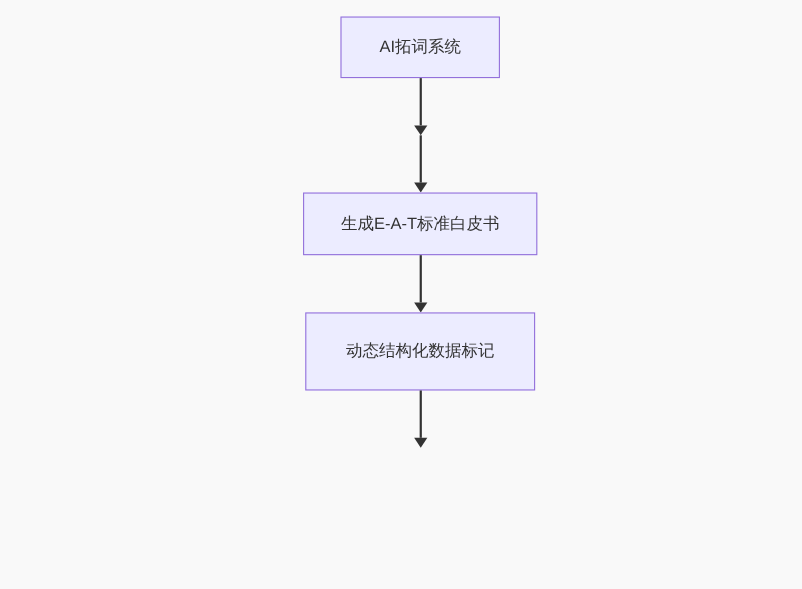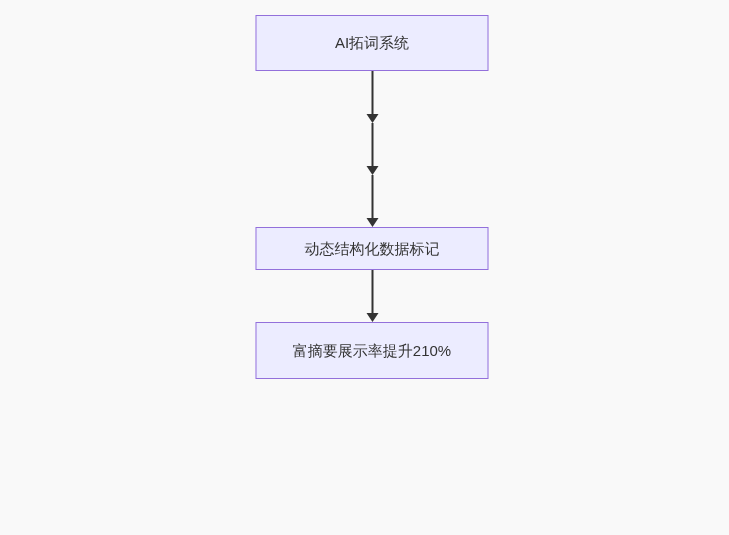--- a/index.html
+++ b/index.html
@@ -18,42 +18,43 @@
     font-family: "Liberation Sans", "DejaVu Sans", sans-serif;
   }
   .canvas {
     position: relative;
     width: 729px;
     height: 535px;
   }
   .flow-column {
     position: absolute;
     top: 15px;
-    left: 372px;
+    left: 382px;
     transform: translateX(-50%);
     display: flex;
     flex-direction: column;
+    align-items: center;
   }
   .node {
     background: var(--node-fill);
     border: 1px solid var(--node-border);
     color: var(--text);
     font-size: 15px;
     line-height: 1.2;
     display: flex;
     align-items: center;
     justify-content: center;
     text-align: center;
     padding: 0 12px;
     white-space: nowrap;
   }
   .node-1 { min-width: 145px; height: 56px; }
   .node-2 { min-width: 190px; height: 56px; }
   .node-3 { min-width: 213px; height: 57px; }
-  .node-4 { min-width: 209px; height: 43px; }
+  .node-4 { min-width: 209px; height: 71px; }
   .node-5 { min-width: 233px; height: 57px; }
   .edge {
     display: flex;
     flex-direction: column;
     align-items: center;
     height: 52px;
   }
   .edge-line {
     width: 2px;
     flex: 1 1 auto;
@@ -81,33 +82,33 @@
       <div class="edge-line"></div>
       <div class="edge-head"></div>
     </div>
 
 
     <div class="edge">
       <div class="edge-line"></div>
       <div class="edge-head"></div>
     </div>
 
+    <div class="node node-3">
+      <span>生成E-A-T标准白皮书</span>
+    </div>
 
     <div class="edge">
       <div class="edge-line"></div>
       <div class="edge-head"></div>
     </div>
 
     <div class="node node-4">
       <span>动态结构化数据标记</span>
     </div>
 
     <div class="edge">
       <div class="edge-line"></div>
       <div class="edge-head"></div>
     </div>
 
-    <div class="node node-5">
-      <span>富摘要展示率提升210%</span>
-    </div>
 
   </div>
 </div>
 
 </body></html>

